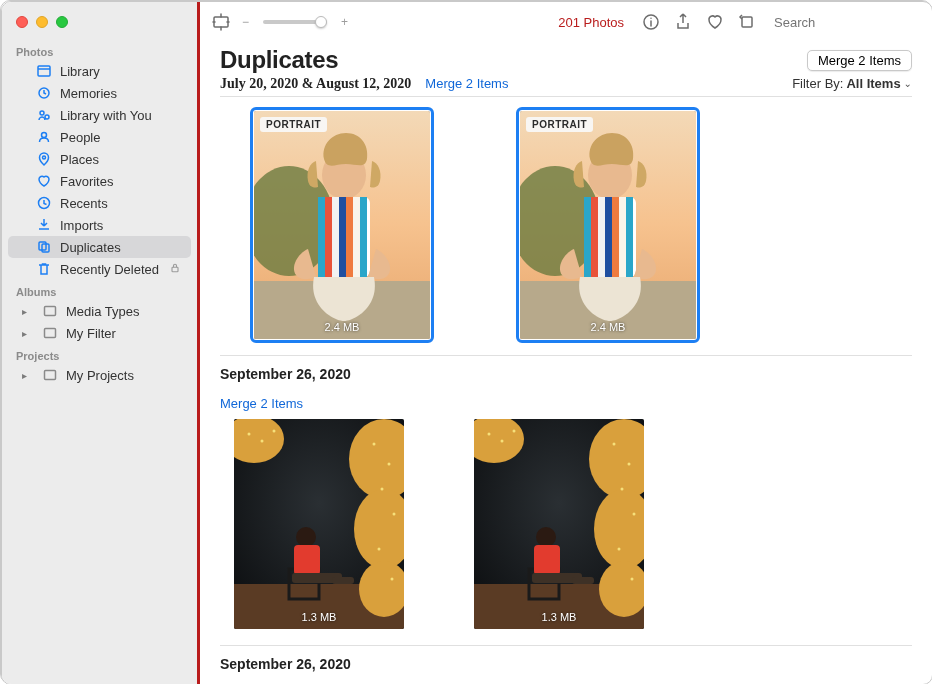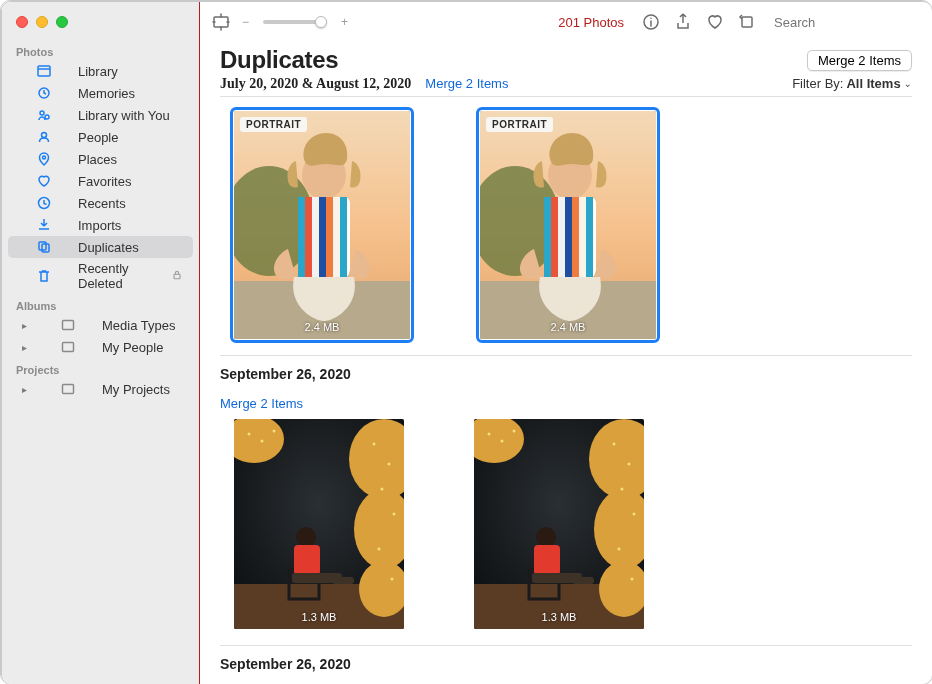--- a/index.html
+++ b/index.html
@@ -10,36 +10,36 @@
     background: #fff;
     overflow: hidden;
     border: 1px solid #c9c9c9;
     border-radius: 10px;
   }
   .window { display: flex; width: 100%; height: 100%; }
   
   .sidebar {
     width: 198px; height: 100%;
     background: #ececec;
-    border-right: 1px solid #b91c1c;
+    border-right: 3px solid #b91c1c;
     padding-top: 10px;
     flex-shrink: 0;
     display: flex; flex-direction: column;
   }
   .traffic-lights { display: flex; gap: 8px; padding: 4px 0 12px 14px; }
   .tl { width: 12px; height: 12px; border-radius: 50%; }
   .tl.red { background: #ff5f57; border: 0.5px solid #e1483f; }
   .tl.yellow { background: #febc2e; border: 0.5px solid #e0a528; }
   .tl.green { background: #28c840; border: 0.5px solid #24ab38; }
   .section-label {
     font-size: 11px; font-weight: 600; color: #8b8b8b;
     padding: 6px 14px 2px 14px;
   }
   .side-item {
-    display: flex; align-items: center; gap: 26px;
+    display: flex; align-items: center; gap: 8px;
     padding: 3px 10px 3px 14px; margin: 0 6px;
     border-radius: 5px; cursor: default;
     color: #333;
   }
   .side-item.indent { padding-left: 28px; margin: 0 6px; }
   .side-item.selected { background: #d7d7d9; }
   .side-item .icon { width: 16px; height: 16px; flex-shrink: 0; display:flex; align-items:center; justify-content:center; }
   .side-item .icon svg { width: 16px; height: 16px; stroke:#1d7ff3; fill:none; stroke-width:1.5; }
   .side-item .icon.gray svg { stroke:#8a8a8a; }
   .side-item .label { flex: 1; }
@@ -107,21 +107,21 @@
   }
   .filter-by { display:flex; align-items:center; gap:3px; color:#333; font-size:13px; }
   .filter-by .chev { font-size:10px; color:#555; }
   .filter-label { color:#333; }
   .filter-value { font-weight: 700; }
   .photo-row { display: flex; gap: 70px; padding: 4px 14px 14px 14px; }
   .thumb {
     position: relative; width: 176px; height: 228px;
     background: #888; border-radius: 2px; overflow: hidden;
   }
-  .thumb.selected { outline: 3px solid #1d7ff3; outline-offset: 1px; border-radius: 2px; }
+  .thumb.selected { outline: 3px solid #1d7ff3; outline-offset: 1px; border-radius: 2px; margin-left: 20px; }
   .thumb .portrait-tag {
     position: absolute; top: 6px; left: 6px;
     background: rgba(248,248,248,.92); color:#2b2b2b;
     font-size: 10px; font-weight: 600; letter-spacing: .5px;
     padding: 2px 6px; border-radius: 3px;
   }
   .thumb .size-label {
     position: absolute; bottom: 6px; left: 50%; transform: translateX(-50%);
     color: #fff; font-size: 11px; font-weight: 500;
     text-shadow: 0 0 3px rgba(0,0,0,.7);
@@ -252,21 +252,21 @@
         </span>
       <span class="label">Media Types</span>
     </div>
     <div class="side-item">
       <span class="disclosure">▸</span>
       <span class="icon gray">
           <svg viewBox="0 0 16 16">
             <rect x="2.5" y="3.5" width="11" height="9" rx="1"></rect>
           </svg>
         </span>
-      <span class="label">My People</span>
+      <span class="label">My Filter</span>
     </div>
 
     <div class="section-label">Projects</div>
     <div class="side-item">
       <span class="disclosure">▸</span>
       <span class="icon gray">
           <svg viewBox="0 0 16 16">
             <rect x="2.5" y="3.5" width="11" height="9" rx="1"></rect>
           </svg>
         </span>

